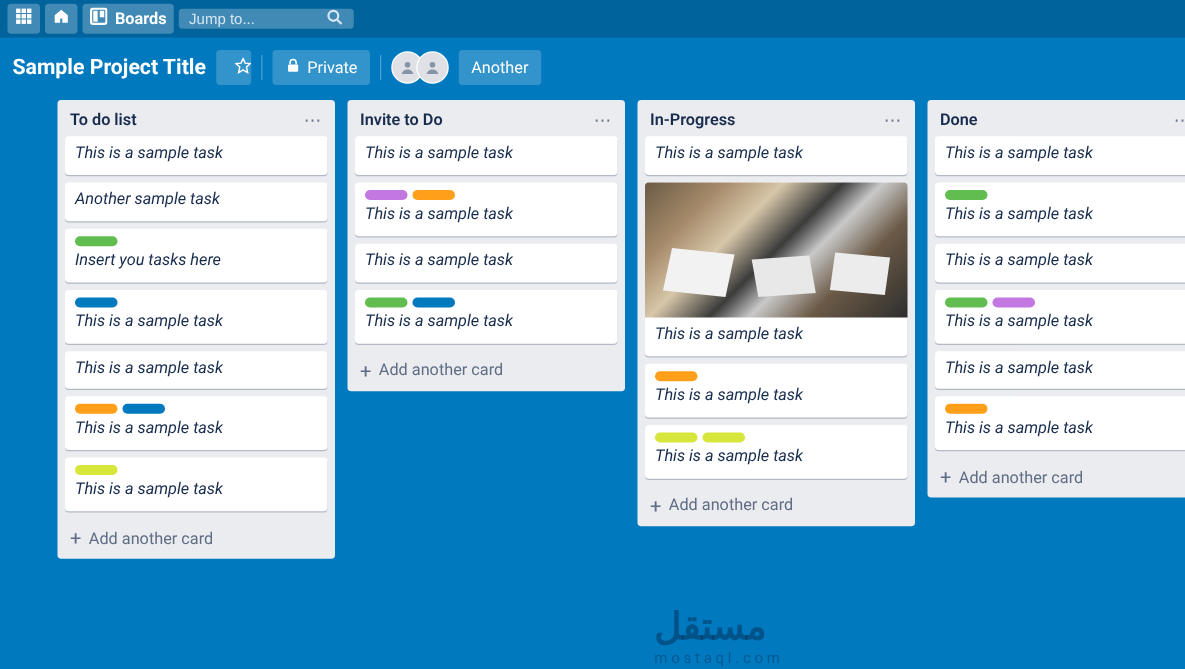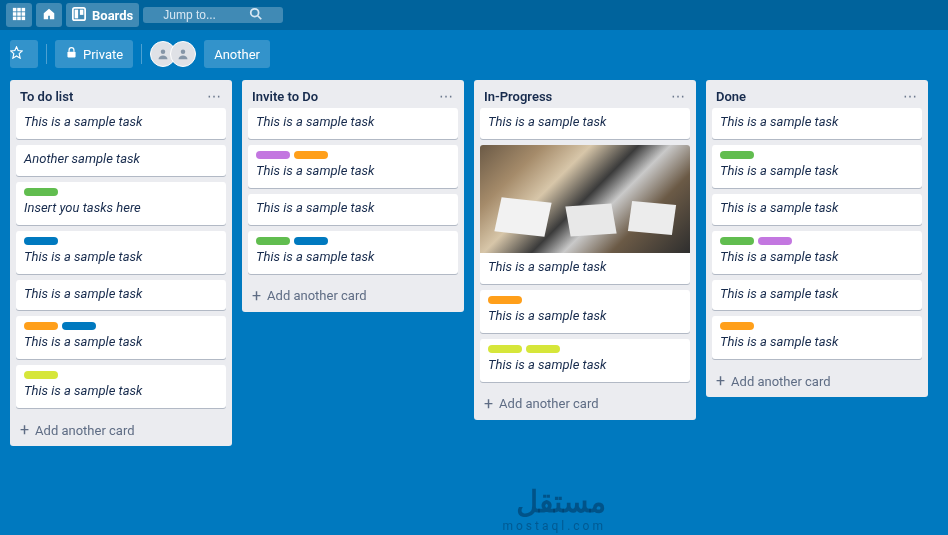--- a/index.html
+++ b/index.html
@@ -34,21 +34,21 @@
     cursor: pointer;
   }
   .nav-btn svg { width: 14px; height: 14px; fill: #fff; }
   .boards-btn { gap: 6px; font-weight: 700; text-align: center; }
   .search-wrap {
     background: rgba(255,255,255,0.25);
     border-radius: 3px;
     height: 16px;
     display: flex;
     align-items: center;
-    padding: 0 20px;
+    padding: 0 8px;
     width: 140px;
     color: #d7e7f3;
   }
   .search-wrap input {
     background: transparent;
     border: none;
     outline: none;
     color: #fff;
     font-size: 12px;
     width: 100%;
@@ -71,21 +71,21 @@
     font-weight: 700;
   }
   .hdr-btn {
     background: rgba(255,255,255,0.2);
     border-radius: 3px;
     height: 28px;
     min-width: 28px;
     padding: 0 10px;
     display: flex;
     align-items: center;
-    justify-content: space-between;
+    justify-content: flex-end;
     color: #fff;
     font-size: 13px;
     cursor: pointer;
     gap: 5px;
   }
   .hdr-btn svg { width: 13px; height: 13px; fill: #fff; }
   .star-btn { padding: 0; width: 28px; }
   .vsep { width: 1px; height: 20px; background: rgba(255,255,255,0.3); }
   .avatars { display: flex; }
   .avatar {
@@ -98,20 +98,21 @@
   }
   .avatar:first-child { margin-left: 0; }
   .avatar svg { width: 12px; height: 12px; fill: #8595a7; }
 
   
   .board-canvas {
     display: flex;
     gap: 10px;
     padding: 8px 10px;
     align-items: flex-start;
+    margin-left: 36px;
   }
   .list {
     background: #ebecf0;
     border-radius: 3px;
     width: 222px;
     flex-shrink: 0;
     display: flex;
     flex-direction: column;
   }
   .list-header {
@@ -158,24 +159,24 @@
     cursor: pointer;
     display: flex;
     align-items: center;
     gap: 6px;
   }
   .add-card .plus { font-size: 16px; line-height: 1; }
 
   
   .watermark {
     position: absolute;
-    right: 342px;
+    right: 321px;
     bottom: 2px;
     color: rgba(0,52,92,0.55);
-    text-align: right;
+    text-align: left;
     pointer-events: none;
   }
   .wm-big { font-size: 30px; font-weight:700; letter-spacing:1px; }
   .wm-small { font-size: 12px; letter-spacing: 3px; color: rgba(0,52,92,0.45); }
 
   
   .lbl { background: var(--c); }
 </style>
 </head>
 <body>
@@ -218,20 +219,21 @@
     <span>
       <svg viewBox="0 0 16 16">
           <circle cx="6.5" cy="6.5" r="4.5" fill="none" stroke="#d7e7f3" stroke-width="2"></circle>
           <line x1="10" y1="10" x2="14" y2="14" stroke="#d7e7f3" stroke-width="2"></line>
         </svg>
     </span>
   </div>
 </div>
 
 <div class="board-header">
+  <div class="board-title">Sample Project Title</div>
   <div class="hdr-btn star-btn">
     <span>
       <svg viewBox="0 0 16 16">
           <path d="M8 1l2 4.5 5 .5-3.7 3.4L12.5 15 8 12.2 3.5 15l1.2-5.6L1 6l5-.5z" fill="none" stroke="#fff" stroke-width="1.4"></path>
         </svg>
     </span>
   </div>
   <div class="vsep"></div>
   <div class="hdr-btn">
     <span>

